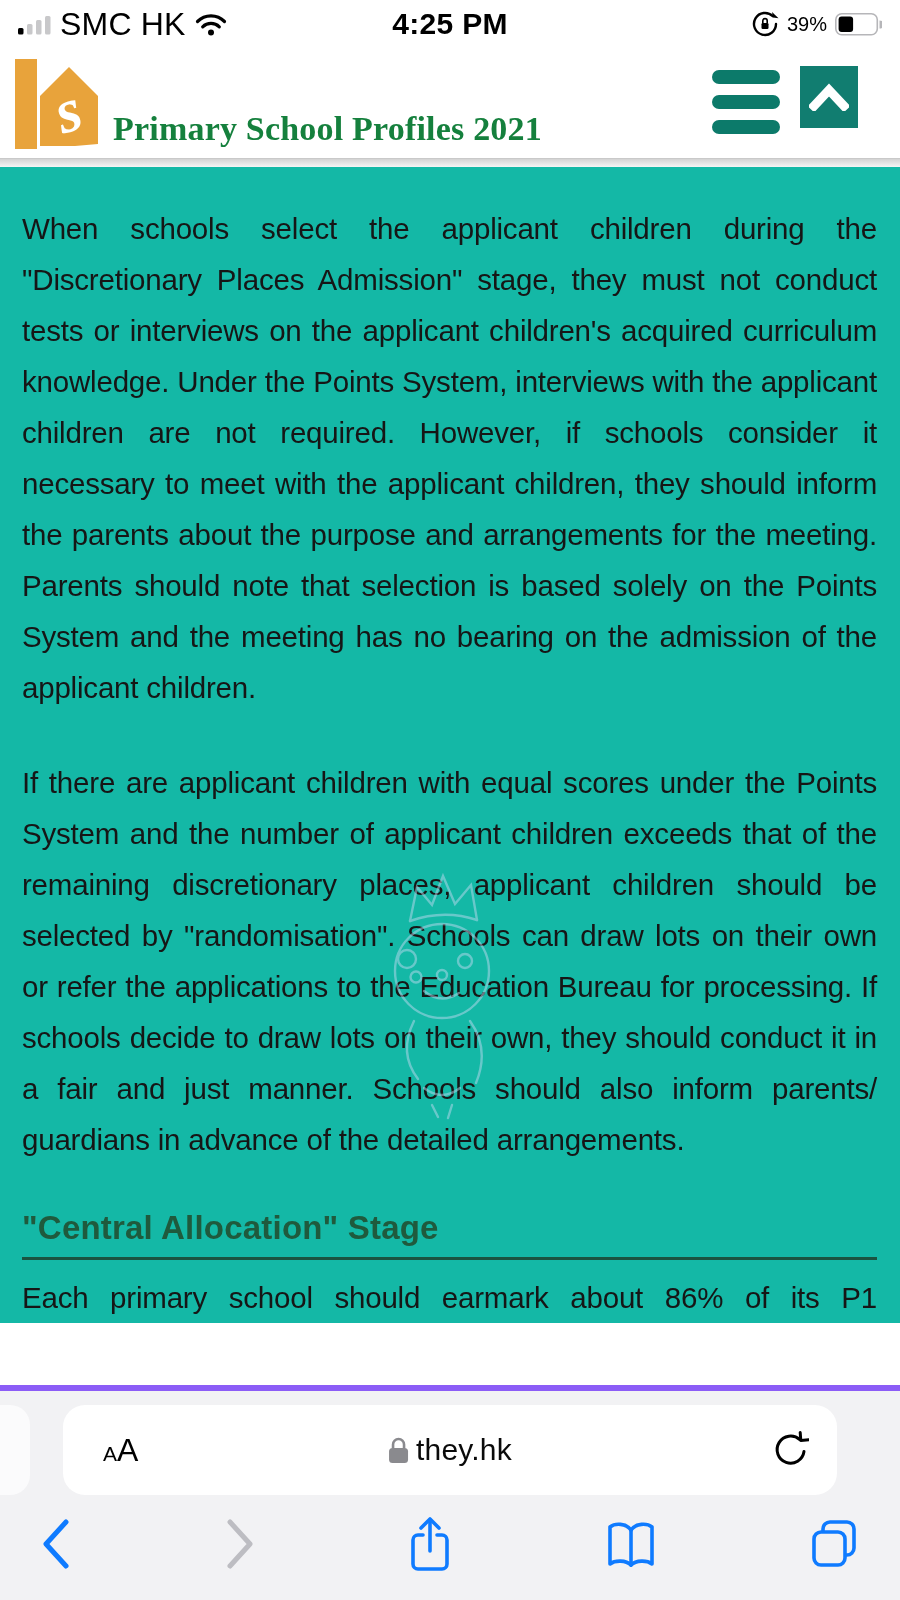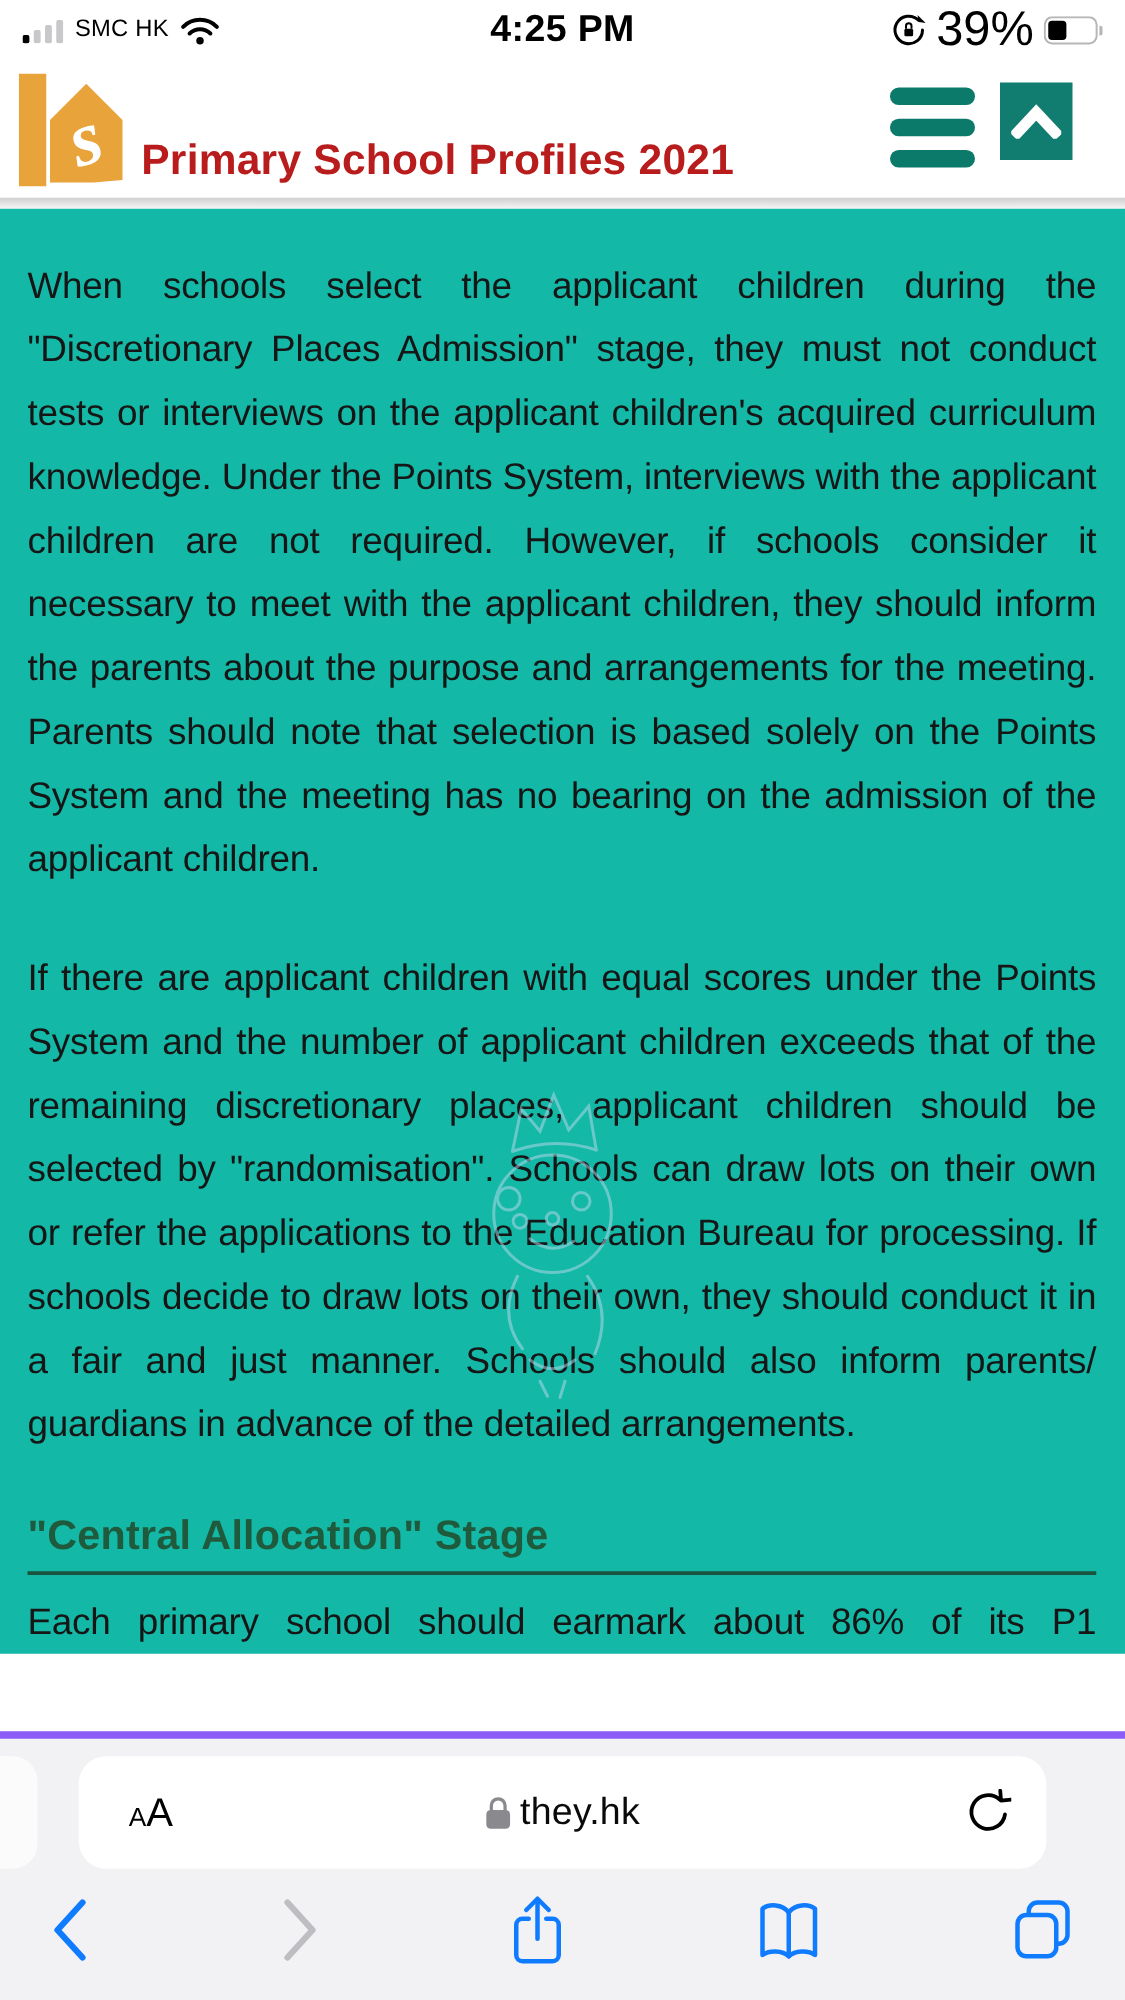--- a/index.html
+++ b/index.html
@@ -9,34 +9,34 @@
     font-family:"Liberation Sans","DejaVu Sans",sans-serif;
     -webkit-font-smoothing:antialiased;
   }
 
   
   .status-bar {
     position:relative; height:48px; background:#ffffff;
     display:flex; align-items:center; padding:0 18px;
   }
   .sb-left { display:flex; align-items:center; gap:9px; }
-  .sb-carrier { font-size:19px; font-weight:500; color:#000; letter-spacing:0.2px; }
+  .sb-carrier { font-size:32px; font-weight:500; color:#000; letter-spacing:0.2px; }
   .sb-time {
     position:absolute; left:50%; transform:translateX(-50%);
     font-size:30px; font-weight:700; color:#000; letter-spacing:0.3px;
   }
   .sb-right { margin-left:auto; display:flex; align-items:center; gap:8px; }
-  .sb-batt-pct { font-size:39px; font-weight:500; color:#000; }
+  .sb-batt-pct { font-size:20px; font-weight:500; color:#000; }
 
   
   .site-header { position:relative; height:110px; background:#fff; }
   .logo { position:absolute; left:15px; top:6px; }
   .page-title {
     position:absolute; left:113px; bottom:10px;
-    font-size:34px; font-weight:700; color:#b91c1c; letter-spacing:0.2px;
+    font-size:34px; font-weight:700; color:#15803d; letter-spacing:0.2px;font-family:Liberation Serif, serif;
   }
   .hamburger { position:absolute; left:712px; top:22px; width:68px; cursor:pointer; }
   .hamburger .bar { height:14px; background:#0C7A6A; border-radius:8px; margin-bottom:11px; }
   .hamburger .bar:last-child { margin-bottom:0; }
   .to-top {
     position:absolute; left:800px; top:18px; width:58px; height:62px;
     background:#117D70; display:flex; align-items:center; justify-content:center; cursor:pointer;
   }
   .header-shadow { height:9px; background:linear-gradient(#d3d3d3,#f5f5f5); border-top:1px solid #c9c9c9; }
 

